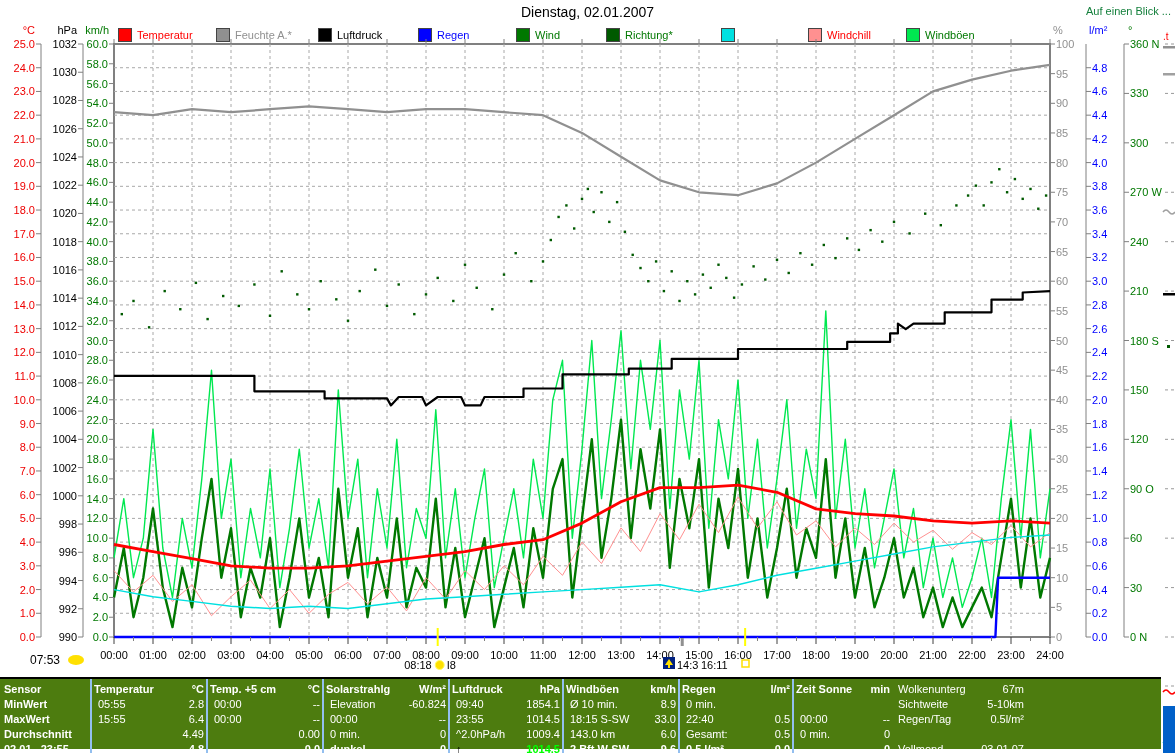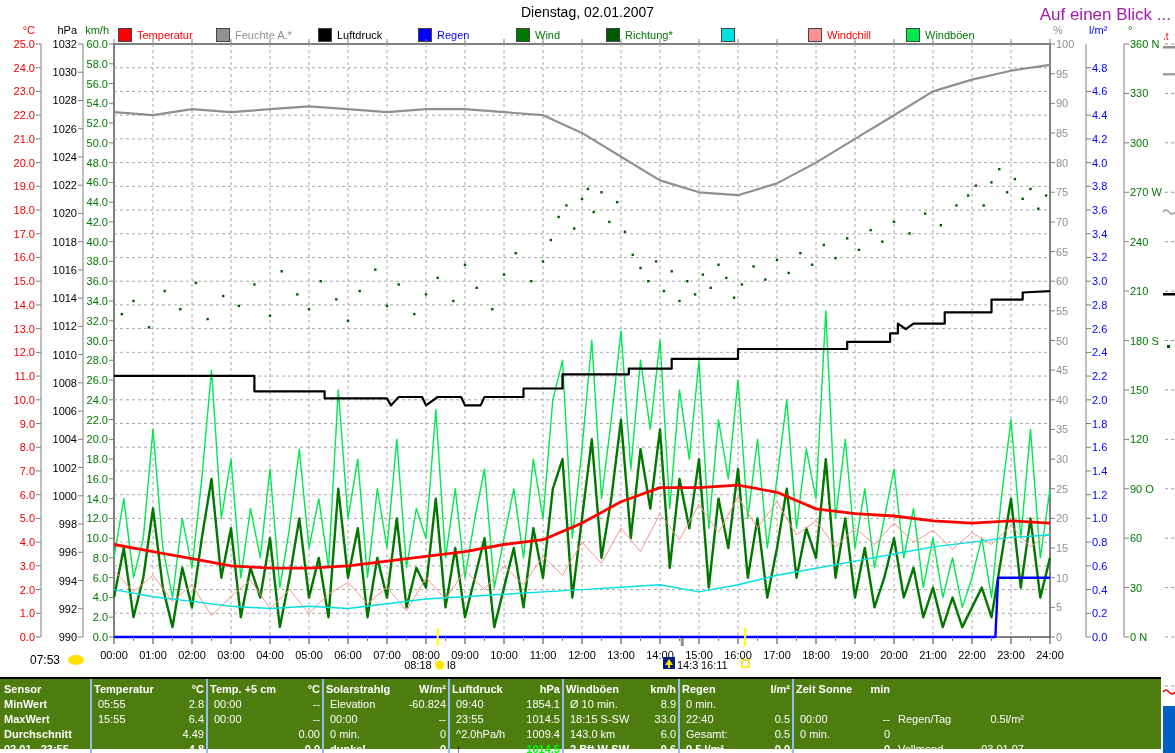--- a/index.html
+++ b/index.html
@@ -1,20 +1,20 @@
 <!DOCTYPE html>
 <html><head>
 <meta charset="utf-8">
 <style>
   html,body{margin:0;padding:0;background:#fff;}
   #app{position:relative;width:1175px;height:753px;background:#fff;overflow:hidden;
        font-family:"Liberation Sans",sans-serif;}
   .abs{position:absolute;}
   #title{top:4px;left:0;width:1175px;text-align:center;font-size:14px;color:#000;}
-  #glance{top:5px;right:4px;font-size:17px;color:#a21caf;}
+  #glance{top:5px;right:4px;font-size:11px;color:#15803d;}
   #glance-tag{top:31px;left:1163px;font-size:10px;color:#ff0000;}
   .legend-item{top:28px;display:flex;align-items:center;font-size:11px;}
   .legend-item .sw{width:12px;height:12px;border:1px solid #444;margin-right:5px;flex:0 0 auto;}
   #early-sun{top:653px;left:30px;font-size:12px;color:#000;display:flex;align-items:center;}
   #early-sun .blob{width:16px;height:10px;background:#ffe000;border-radius:50%;margin-left:8px;}
   #panel{top:677px;left:0;width:1161px;height:72px;background:#4d7c0f;border-top:2px solid #000;
          color:#fff;font-size:11px;box-sizing:border-box;text-decoration:underline;}
   .pcol{position:absolute;top:0;height:76px;}
   .pcol.sep{border-left:2px solid #93bfef;padding-left:4px;}
   .prow{position:absolute;left:0;right:4px;height:14px;line-height:14px;white-space:nowrap;}
@@ -860,20 +860,28 @@
         <div class="prow" style="top: 48px;">
           <div class="lab" style="left: 6px;">0 min.</div>
           <div class="val">0</div>
         </div>
         <div class="prow b" style="top: 63px;">
           <div class="lab" style="left: 6px;"></div>
           <div class="val">0</div>
         </div>
       </div>
       <div class="pcol" style="left: 896px; width: 262px;">
+        <div class="prow" style="top: 3px;">
+          <div class="lab">Wolkenunterg</div>
+          <div class="val" style="right: 130px;">67m</div>
+        </div>
+        <div class="prow" style="top: 18px;">
+          <div class="lab">Sichtweite</div>
+          <div class="val" style="right: 130px;">5-10km</div>
+        </div>
         <div class="prow" style="top: 33px;">
           <div class="lab">Regen/Tag</div>
           <div class="val" style="right: 130px;">0.5l/m²</div>
         </div>
         <div class="prow" style="top: 63px;">
           <div class="lab">Vollmond</div>
           <div class="val" style="right: 130px;">03.01.07</div>
         </div>
       </div>
     </div>

